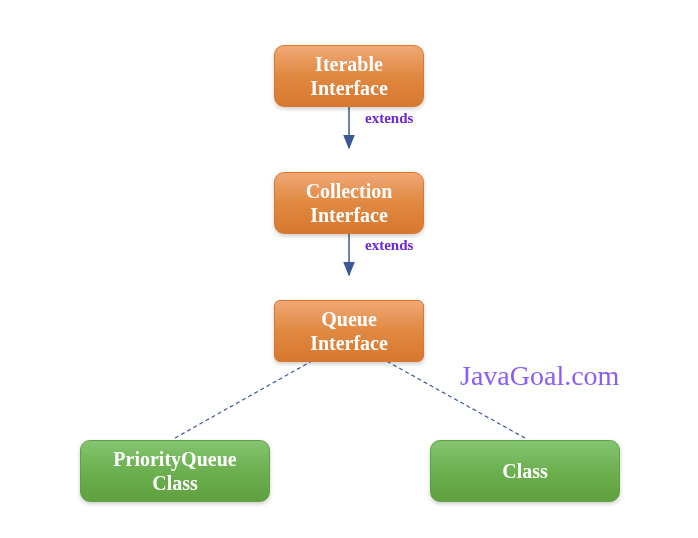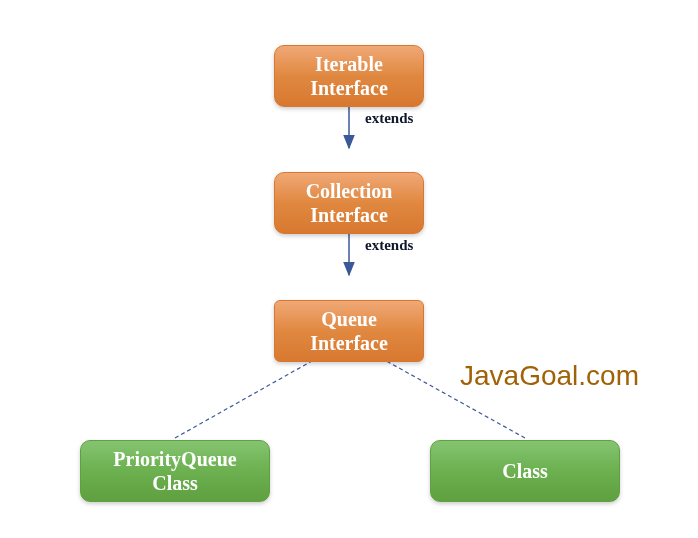--- a/index.html
+++ b/index.html
@@ -36,35 +36,35 @@
       border: 1px solid #5fa040;
       box-shadow: 0 2px 4px rgba(0,0,0,0.2);
       width: 190px;
       height: 62px;
     }
     .edge-label {
       position: absolute;
       font-family: 'Times New Roman', serif;
       font-weight: bold;
       font-size: 15px;
-      color: #0f172a;
+      color: #6d28d9;
     }
     svg.arrows {
       position: absolute;
       top: 0;
       left: 0;
       width: 698px;
       height: 538px;
       pointer-events: none;
     }
     .watermark {
       position: absolute;
-      font-family: Liberation Sans, sans-serif;
+      font-family: Liberation Serif, serif;
       font-size: 28px;
-      color: #a16207;
+      color: #8b5cf6;
       font-weight: normal;
     }
   </style>
 </head>
 <body>
 
 <svg class="arrows">
   <defs>
     <marker id="arrowhead" markerWidth="10" markerHeight="8" refX="9" refY="4" orient="auto">
       <polygon points="0 0, 10 4, 0 8" fill="#3b5998"></polygon>

